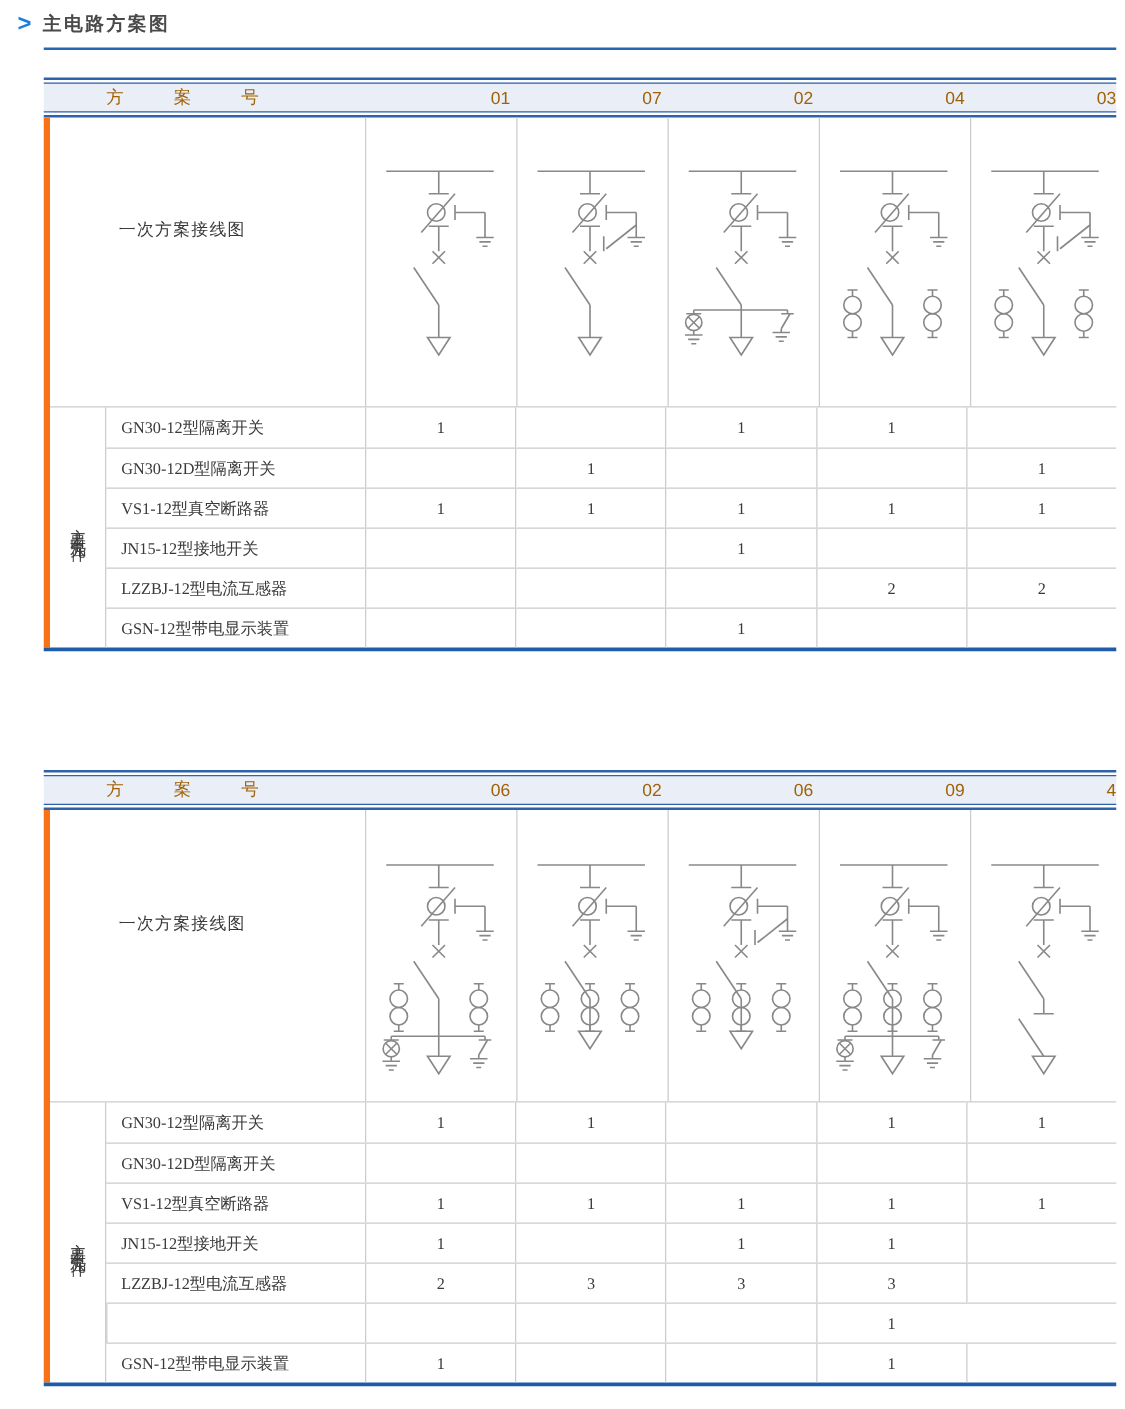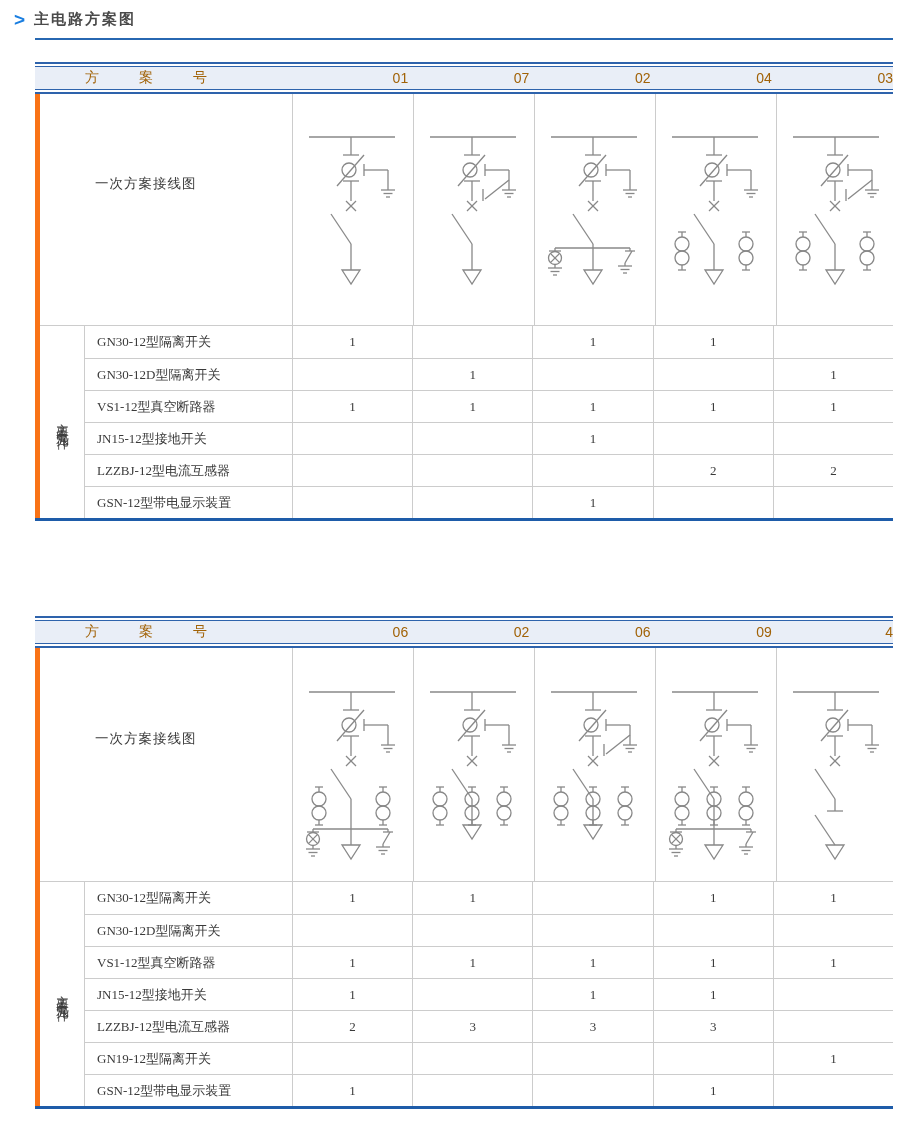--- a/index.html
+++ b/index.html
@@ -376,21 +376,20 @@
         </div>
         <div class="comp-row">
           <div class="comp-name">LZZBJ-12型电流互感器</div>
           <div class="qty">2</div>
           <div class="qty">3</div>
           <div class="qty">3</div>
           <div class="qty">3</div>
           <div class="qty"></div>
         </div>
         <div class="comp-row">
-          <div class="comp-name">GN19-12型隔离开关</div>
           <div class="qty"></div>
           <div class="qty"></div>
           <div class="qty"></div>
           <div class="qty"></div>
           <div class="qty">1</div>
         </div>
         <div class="comp-row">
           <div class="comp-name">GSN-12型带电显示装置</div>
           <div class="qty">1</div>
           <div class="qty"></div>

